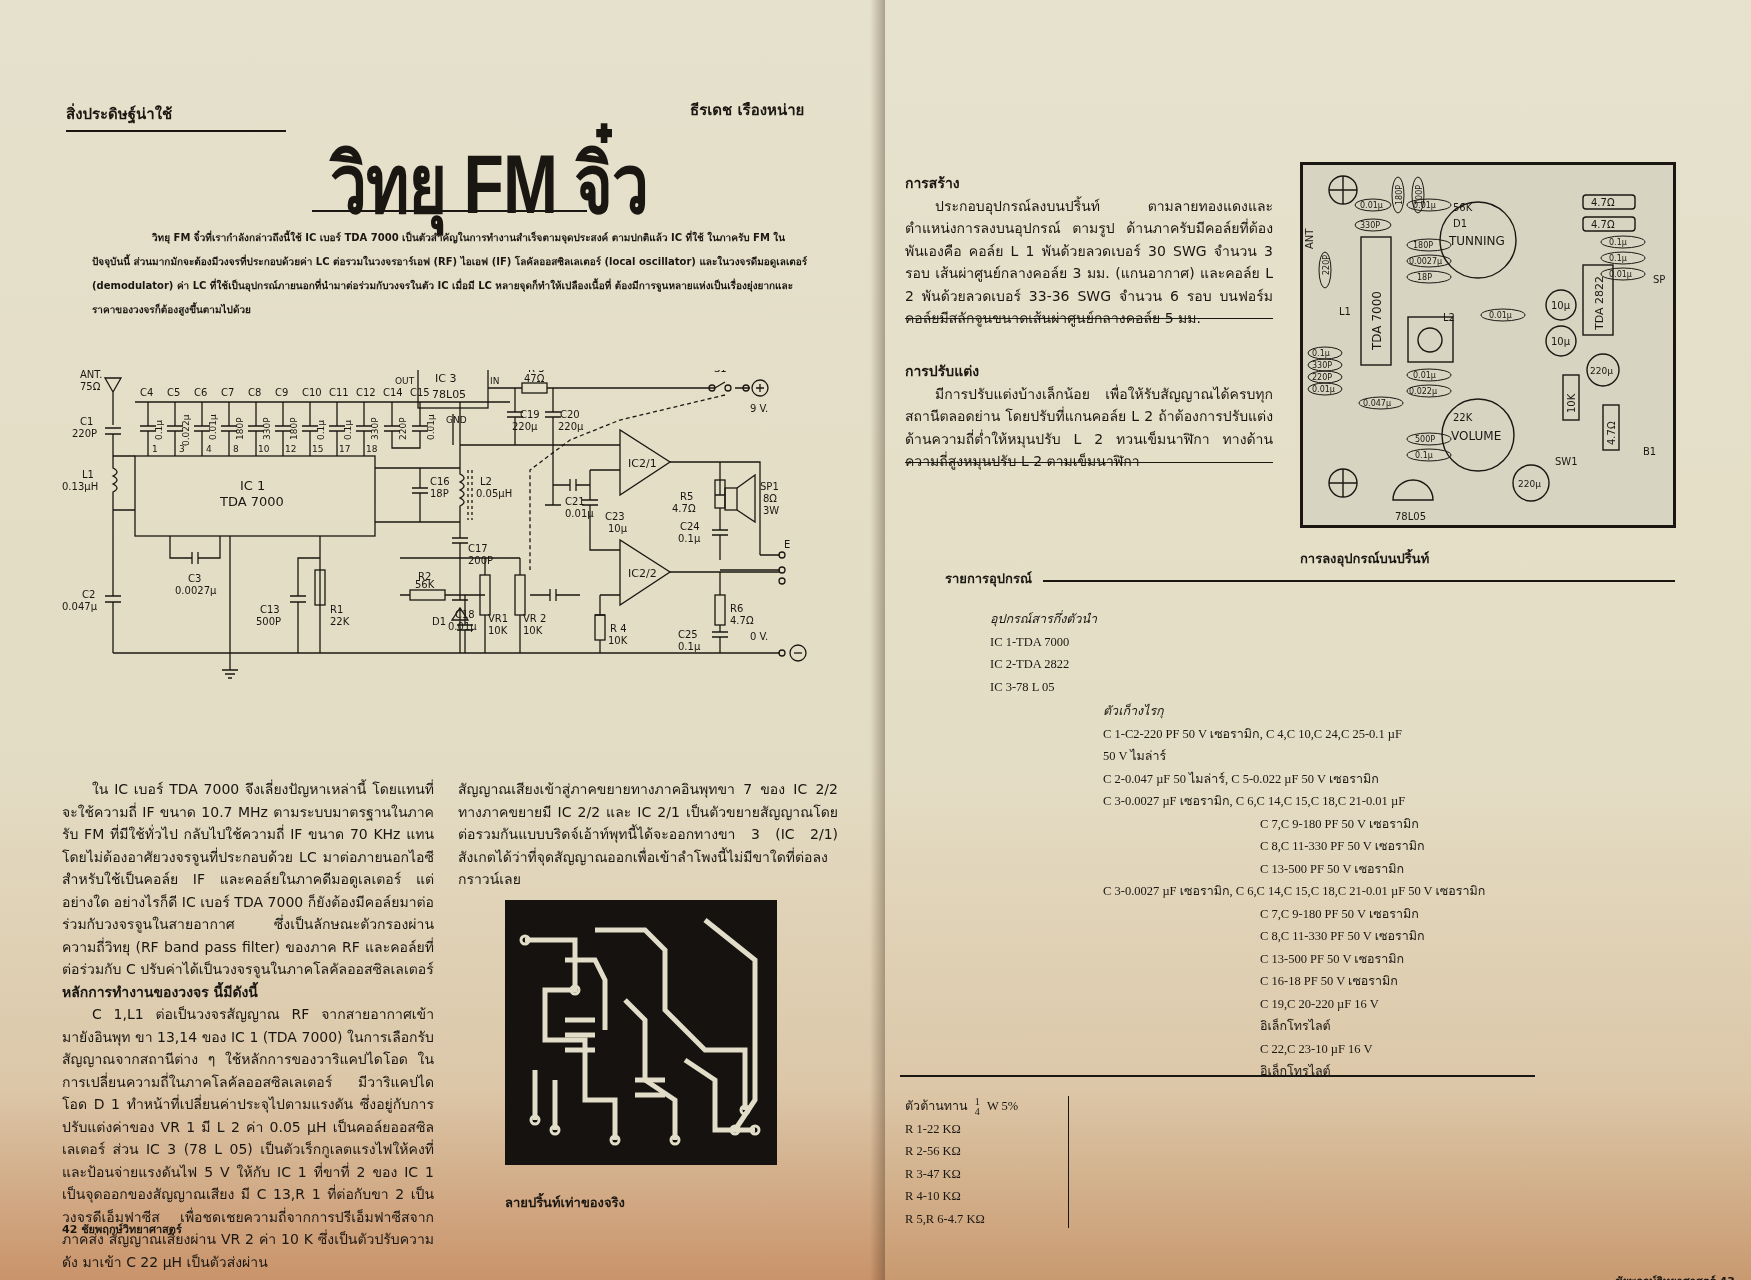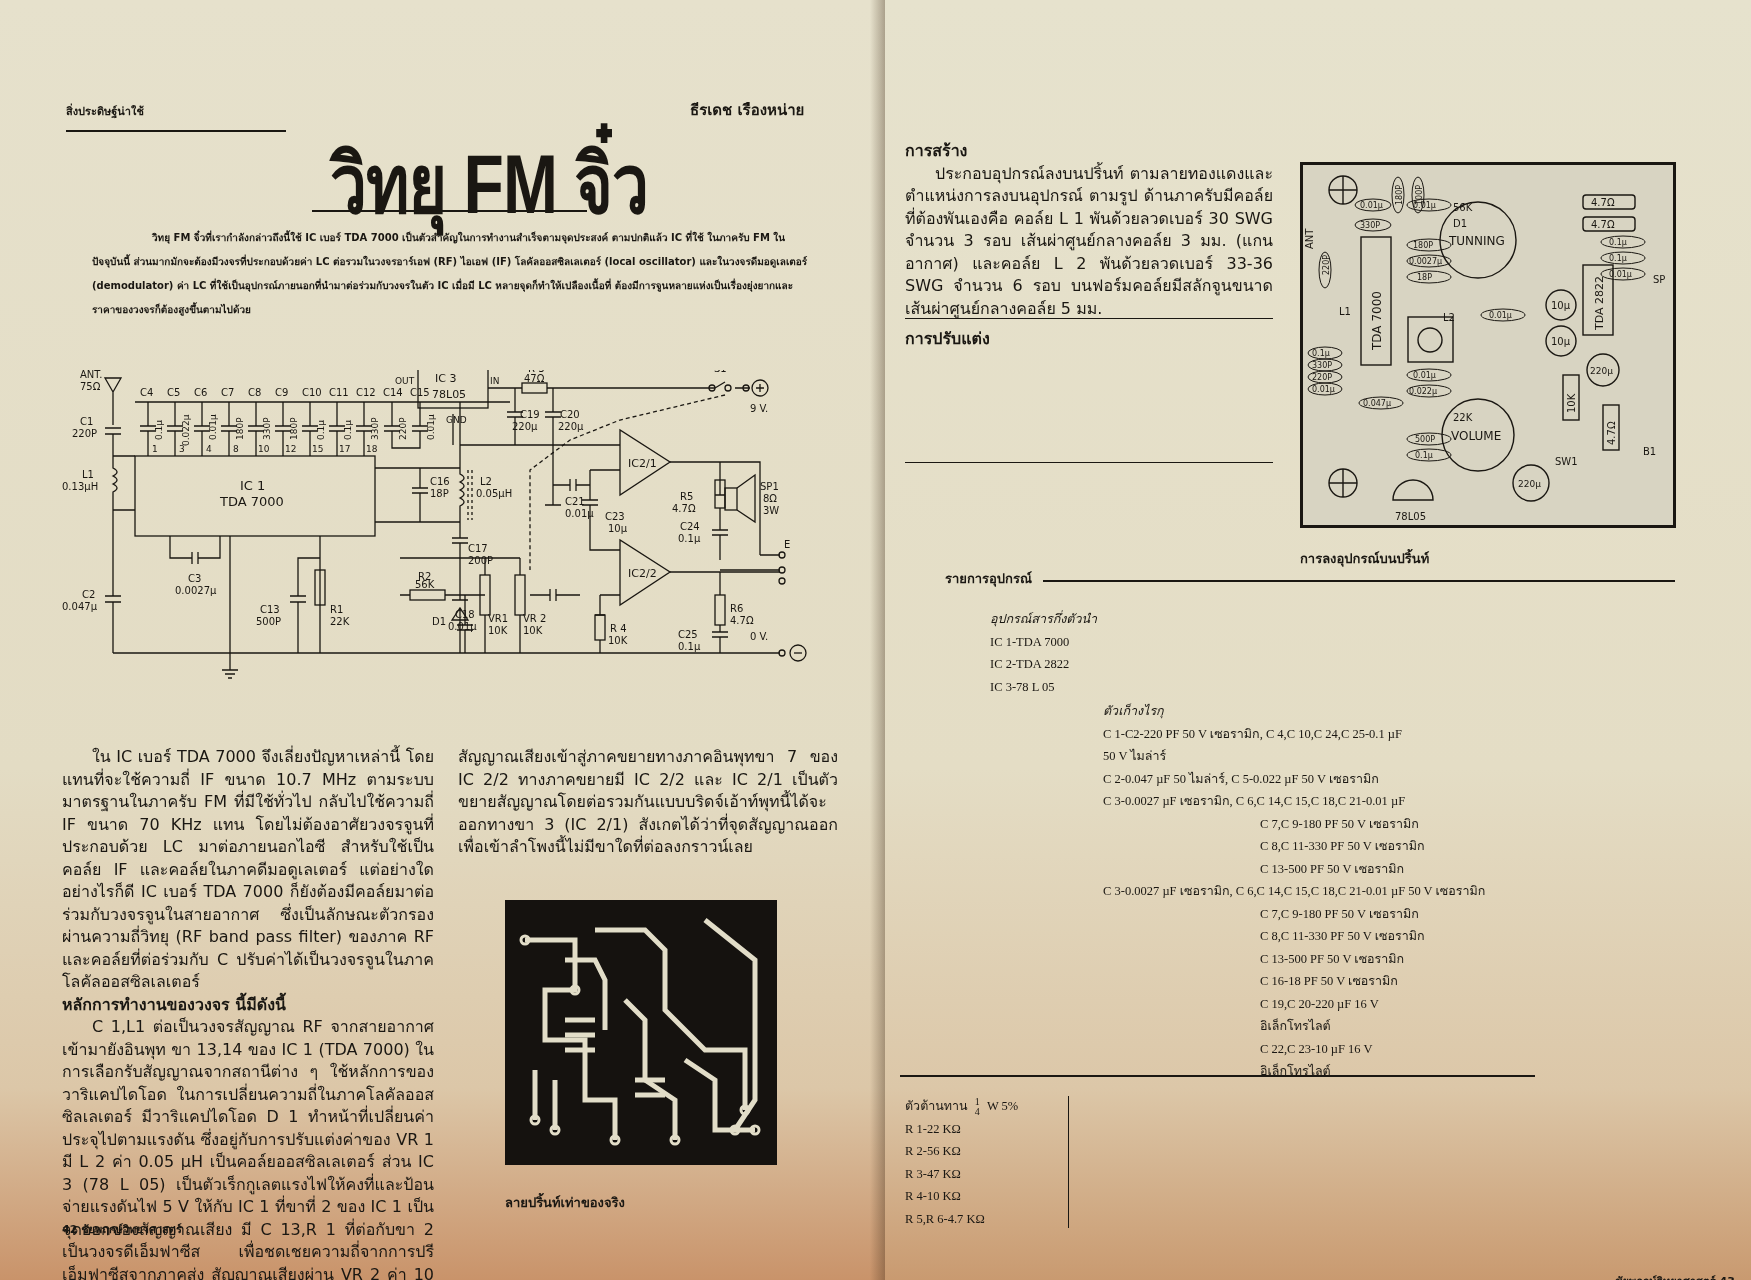--- a/index.html
+++ b/index.html
@@ -2,26 +2,26 @@
 <html><head>
 <meta charset="utf-8">
 <style>
   html,body{margin:0;padding:0;}
   body{width:1751px;height:1280px;background:#6a5a48;position:relative;overflow:hidden;font-family:"DejaVu Sans",sans-serif;color:#1a1712;}
   .page{position:absolute;top:0;height:1280px;}
   .page-left{left:0;width:885px;background:linear-gradient(180deg,#e6e1cc 0%,#e3dcc4 60%,#dcc7a8 85%,#c9936a 100%);}
   .page-right{left:885px;width:866px;background:linear-gradient(180deg,#e6e2cd 0%,#e4ddc5 60%,#dcc7a8 85%,#c99a70 100%);}
   .gutter{position:absolute;left:870px;top:0;width:30px;height:1280px;background:linear-gradient(90deg,rgba(0,0,0,0) 0%,rgba(60,40,20,.35) 50%,rgba(0,0,0,0) 100%);}
   .abs{position:absolute;}
-  .section-tag{left:66px;top:102px;font-weight:bold;font-size:11px;}
+  .section-tag{left:66px;top:102px;font-weight:bold;font-size:15px;}
   .rule{position:absolute;height:2px;background:#1a1712;}
   .author{left:690px;top:98px;font-size:15px;font-weight:bold;}
   .title{left:330px;top:118px;font-size:66px;font-weight:bold;font-family:"Liberation Sans",sans-serif;letter-spacing:-1px;transform:scaleY(1.25);transform-origin:top left;}
   .intro{left:92px;top:226px;width:720px;font-size:10px;line-height:24px;font-weight:bold;text-indent:60px;}
-  .col{font-size:16px;line-height:22.5px;text-align:justify;}
+  .col{font-size:14px;line-height:22.5px;text-align:justify;margin-top:32px;}
   .col p{margin:0;text-indent:30px;}
   .col .h{font-weight:bold;text-indent:0;}
   .schematic{left:60px;top:370px;width:800px;height:320px;}
   .pcb{left:505px;top:900px;width:272px;height:265px;background:#15120f;}
   .caption{font-weight:bold;font-size:13px;}
   .folio{font-size:11px;font-weight:bold;}
   .layout{left:1300px;top:162px;width:370px;height:360px;background:#d8d4c2;border:3px solid #1a1712;}
   .parts-list{font-size:12.5px;line-height:22.5px;font-family:Liberation Serif, serif;}
   .parts-list .it{font-style:italic;}
   .vline{position:absolute;width:1px;background:#1a1712;}
@@ -272,20 +272,21 @@
 
 <div class="page page-right">
   <div class="abs col" style="left:20px;top:140px;width:368px;">
     <p class="h">การสร้าง</p>
     <p>ประกอบอุปกรณ์ลงบนปริ้นท์ ตามลายทองแดงและตำแหน่งการลงบนอุปกรณ์ ตามรูป ด้านภาครับมีคอล์ยที่ต้องพันเองคือ คอล์ย L 1 พันด้วยลวดเบอร์ 30 SWG จำนวน 3 รอบ เส้นผ่าศูนย์กลางคอล์ย 3 มม. (แกนอากาศ) และคอล์ย L 2 พันด้วยลวดเบอร์ 33-36 SWG จำนวน 6 รอบ บนฟอร์มคอล์ยมีสลักจูนขนาดเส้นผ่าศูนย์กลางคอล์ย 5 มม.</p>
   </div>
   <div class="rule" style="left:20px;top:318px;width:368px;height:1px;"></div>
 
   <div class="abs col" style="left:20px;top:328px;width:368px;">
     <p class="h">การปรับแต่ง</p>
+    <p>มีการปรับแต่งบ้างเล็กน้อย เพื่อให้รับสัญญาณได้ครบทุกสถานีตลอดย่าน โดยปรับที่แกนคอล์ย L 2 ถ้าต้องการปรับแต่งด้านความถี่ต่ำให้หมุนปรับ L 2 ทวนเข็มนาฬิกา ทางด้านความถี่สูงหมุนปรับ L 2 ตามเข็มนาฬิกา</p>
   </div>
   <div class="rule" style="left:20px;top:462px;width:368px;height:1px;"></div>
 
   <div class="abs layout" style="left:415px;top:162px;">
     <svg width="370" height="360" viewBox="0 0 370 360" font-family="DejaVu Sans, sans-serif" font-size="10" fill="none" stroke="#1a1712" stroke-width="1.4">
       <circle cx="40" cy="25" r="14"></circle>
         <path d="M26 25 H54 M40 11 V39"></path>
       <circle cx="40" cy="318" r="14"></circle>
         <path d="M26 318 H54 M40 304 V332"></path>
       <rect x="58" y="72" width="30" height="128"></rect>

